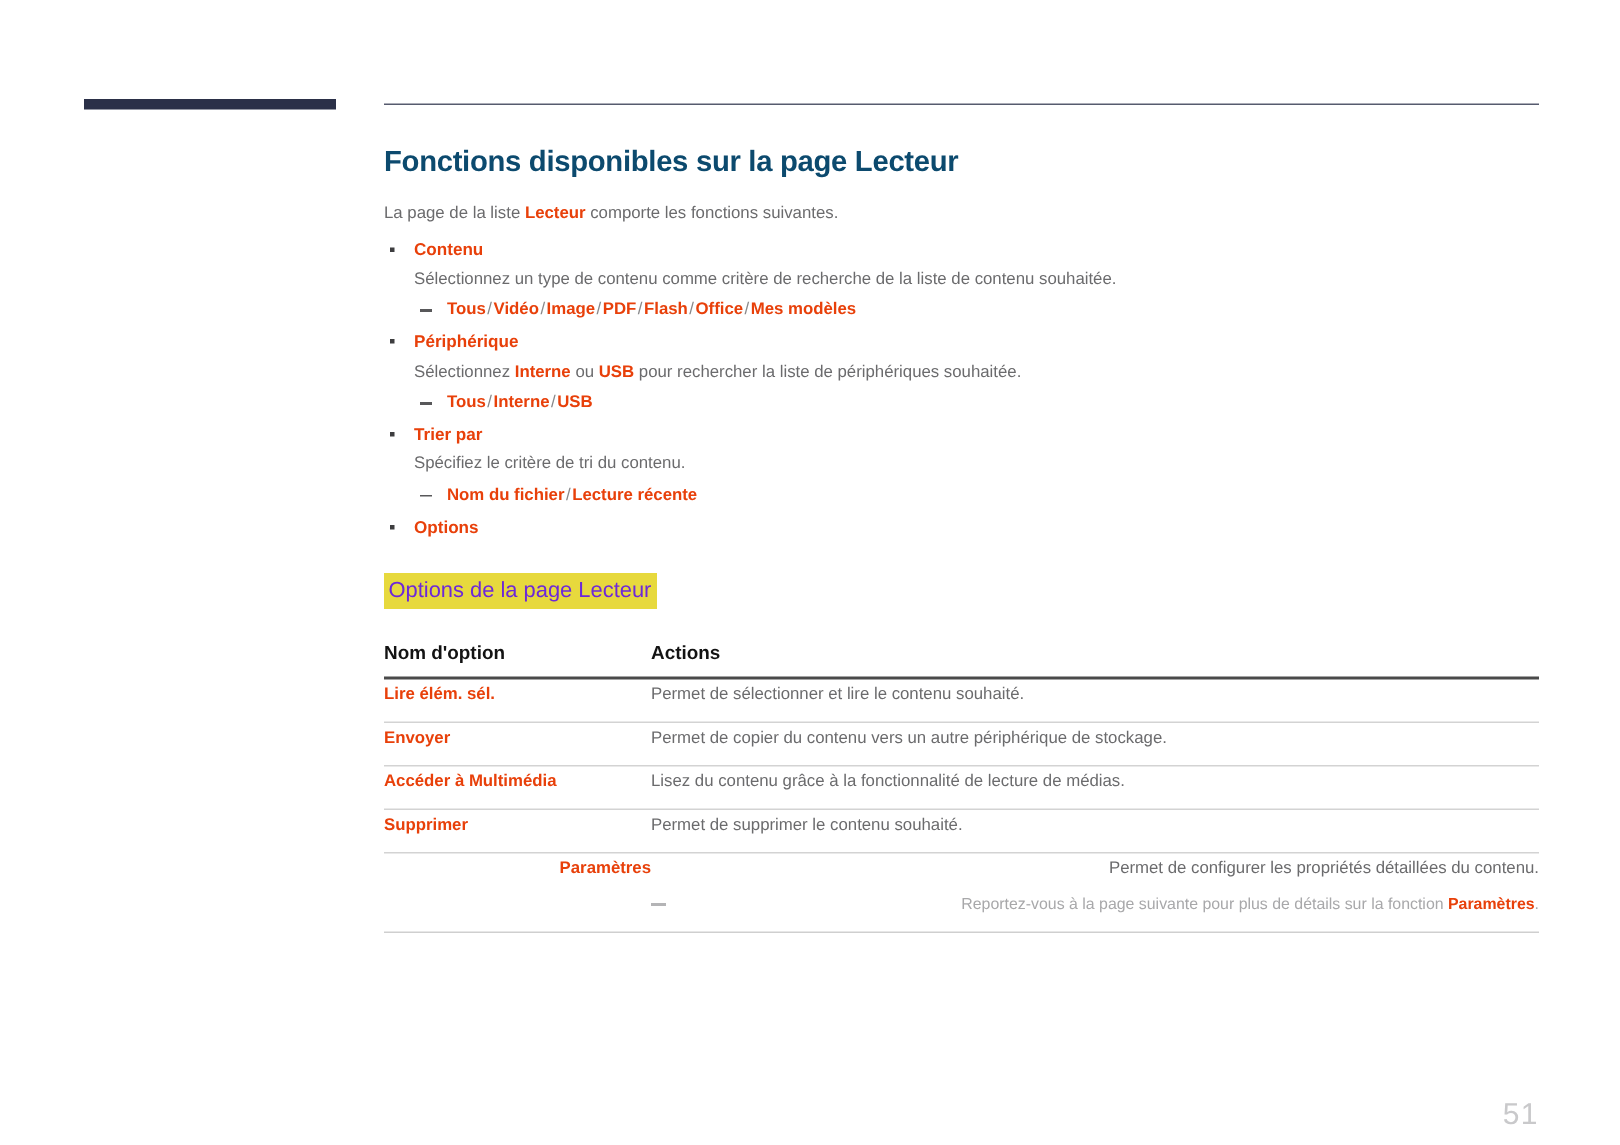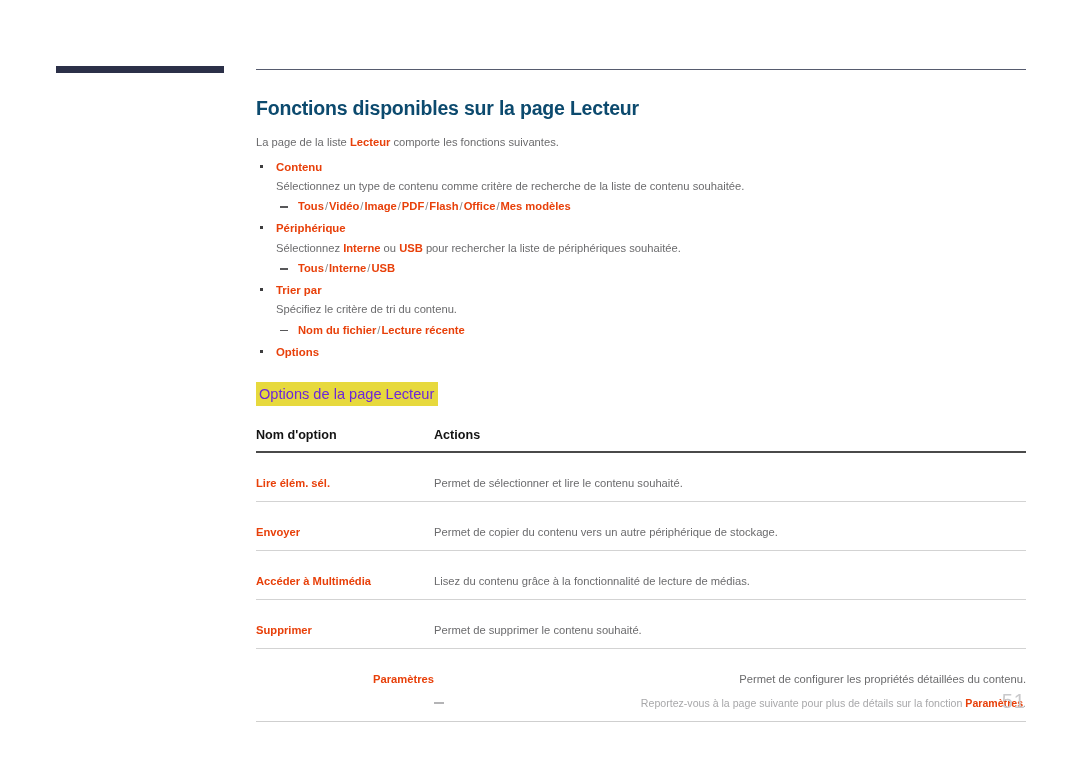--- a/index.html
+++ b/index.html
@@ -160,21 +160,21 @@
   table.opt-table th {
     text-align: left;
     font-size: 12.6px;
     font-weight: bold;
     color: #131313;
     padding: 0 0 9px 0;
     border-bottom: 2px solid #4a4a4a;
     vertical-align: bottom;
   }
   table.opt-table td {
-    padding: 20px 0 9px 0;
+    padding: 0 0 9px 0;
     border-bottom: 1px solid #d3d3d3;
     vertical-align: top;
   }
   table.opt-table tr:last-child td {
     border-bottom: 1px solid #cfcfcf;
     text-align: right;
   }
   .cell-name {
     font-size: 11.2px;
     font-weight: bold;
@@ -206,21 +206,21 @@
   }
   .note b {
     color: #e8400a;
     font-weight: bold;
   }
 
   
   .page-num {
     position: absolute;
     right: 54px;
-    top: 690px;
+    top: 732px;
     font-size: 20px;
     color: #c9c9cb;
     letter-spacing: 1px;
   }
 </style>
 </head>
 <body>
 
 <div class="page">
 

